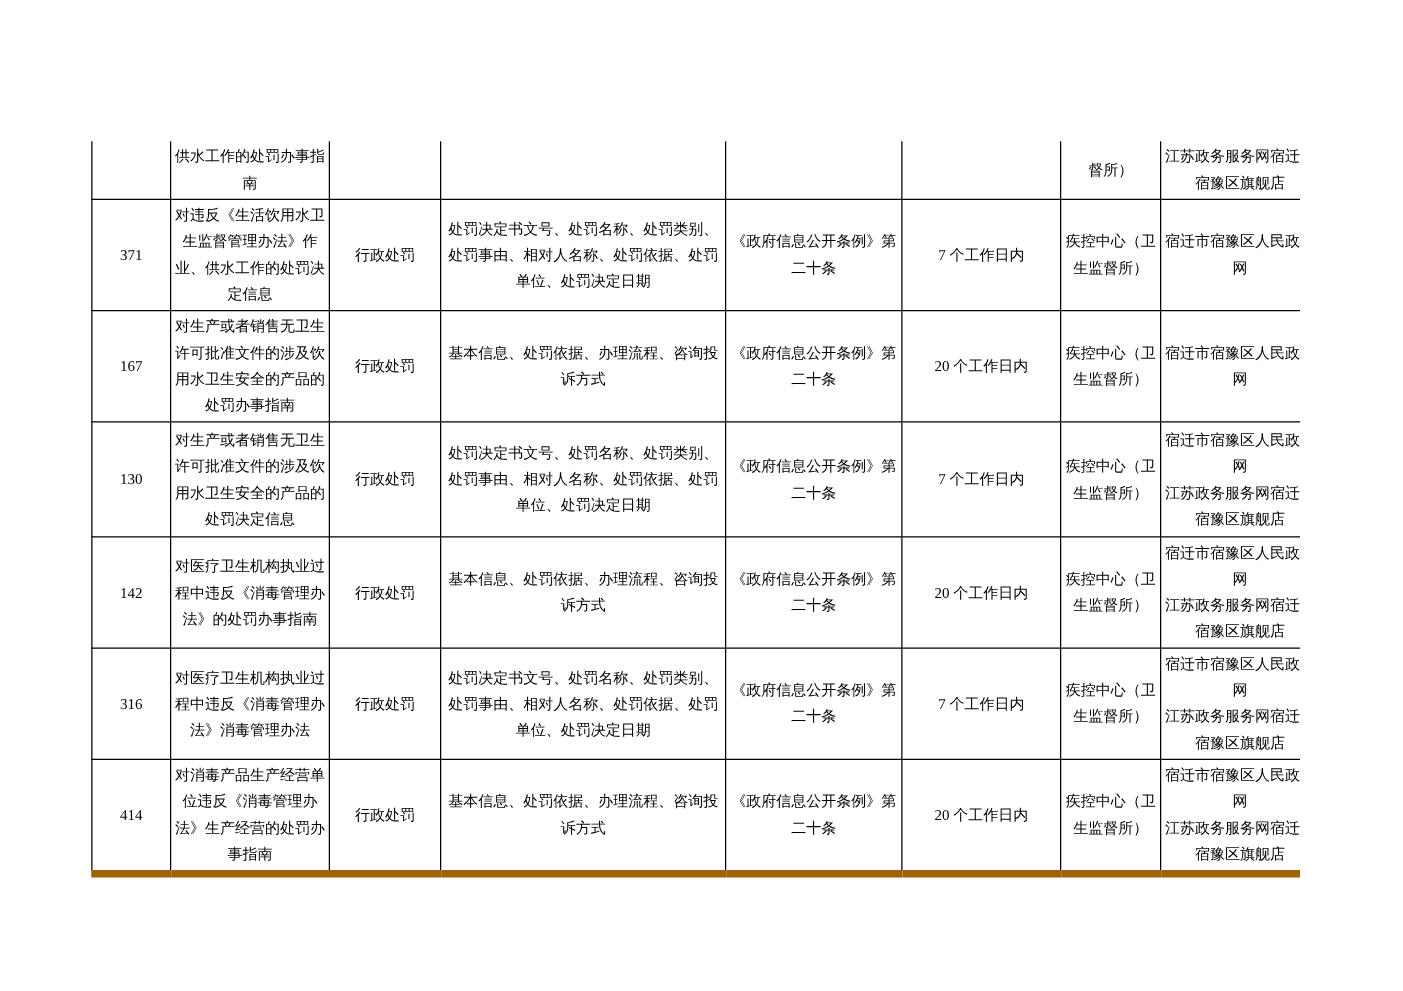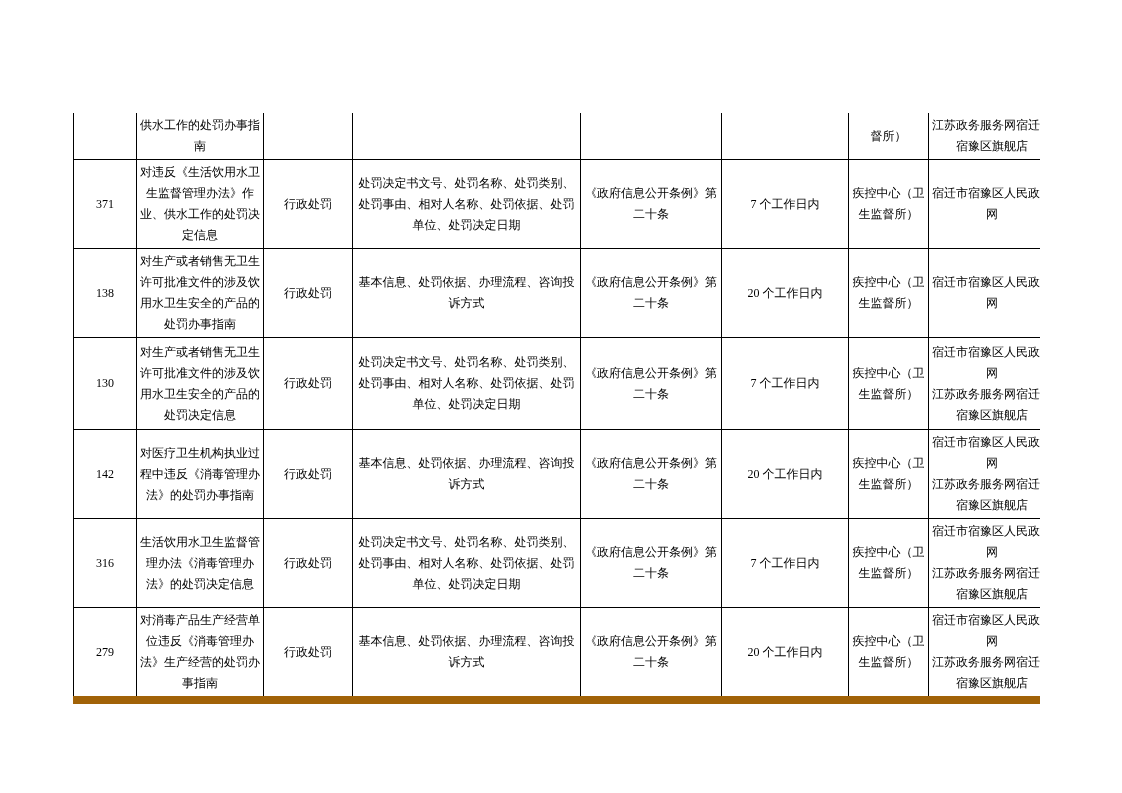--- a/index.html
+++ b/index.html
@@ -28,21 +28,21 @@
     border: 1px solid #000000;
     vertical-align: middle;
     text-align: center;
     font-size: 12px;
     line-height: 21px;
     padding: 2px;
     overflow: hidden;
   }
   
   tr.row-cont td { border-top: none; }
-  tr:last-child td { border-bottom: 8px solid #a16207; font-family: Liberation Serif, serif; }
+  tr:last-child td { border-bottom: 6px solid #a16207; font-family: Liberation Serif, serif; }
 
   td.col-title   { padding: 2px 2px;  }
   td.col-content { padding: 2px 16px; }
   td.col-basis   { padding: 2px 8px;  }
   td.col-time    { padding: 2px 2px;  }
   td.col-unit    { padding: 2px 14px; }
   td.col-channel { padding: 2px 13px; }
 
   .channel-item { text-align: center; }
 
@@ -90,21 +90,21 @@
         <td class="col-content">处罚决定书文号、处罚名称、处罚类别、处罚事由、相对人名称、处罚依据、处罚单位、处罚决定日期</td>
         <td class="col-basis">《政府信息公开条例》第二十条</td>
         <td class="col-time">7 个工作日内</td>
         <td class="col-unit">疾控中心（卫生监督所）</td>
         <td class="col-channel">
             <div class="channel-item">宿迁市宿豫区人民政府网</div>
           </td>
       </tr>
 
       <tr class="row-r275">
-        <td class="col-id">138</td>
+        <td class="col-id">167</td>
         <td class="col-title">对生产或者销售无卫生许可批准文件的涉及饮用水卫生安全的产品的处罚办事指南</td>
         <td class="col-category">行政处罚</td>
         <td class="col-content">基本信息、处罚依据、办理流程、咨询投诉方式</td>
         <td class="col-basis">《政府信息公开条例》第二十条</td>
         <td class="col-time">20 个工作日内</td>
         <td class="col-unit">疾控中心（卫生监督所）</td>
         <td class="col-channel">
             <div class="channel-item">宿迁市宿豫区人民政府网</div>
           </td>
       </tr>
@@ -132,34 +132,34 @@
         <td class="col-time">20 个工作日内</td>
         <td class="col-unit">疾控中心（卫生监督所）</td>
         <td class="col-channel">
             <div class="channel-item">宿迁市宿豫区人民政府网</div>
             <div class="channel-item">江苏政务服务网宿迁市宿豫区旗舰店</div>
           </td>
       </tr>
 
       <tr class="row-r278">
         <td class="col-id">316</td>
-        <td class="col-title">生活饮用水卫生监督管理办法《消毒管理办法》的处罚决定信息</td>
+        <td class="col-title">对医疗卫生机构执业过程中违反《消毒管理办法》消毒管理办法</td>
         <td class="col-category">行政处罚</td>
         <td class="col-content">处罚决定书文号、处罚名称、处罚类别、处罚事由、相对人名称、处罚依据、处罚单位、处罚决定日期</td>
         <td class="col-basis">《政府信息公开条例》第二十条</td>
         <td class="col-time">7 个工作日内</td>
         <td class="col-unit">疾控中心（卫生监督所）</td>
         <td class="col-channel">
             <div class="channel-item">宿迁市宿豫区人民政府网</div>
             <div class="channel-item">江苏政务服务网宿迁市宿豫区旗舰店</div>
           </td>
       </tr>
 
       <tr class="row-r279">
-        <td class="col-id">279</td>
+        <td class="col-id">414</td>
         <td class="col-title">对消毒产品生产经营单位违反《消毒管理办法》生产经营的处罚办事指南</td>
         <td class="col-category">行政处罚</td>
         <td class="col-content">基本信息、处罚依据、办理流程、咨询投诉方式</td>
         <td class="col-basis">《政府信息公开条例》第二十条</td>
         <td class="col-time">20 个工作日内</td>
         <td class="col-unit">疾控中心（卫生监督所）</td>
         <td class="col-channel">
             <div class="channel-item">宿迁市宿豫区人民政府网</div>
             <div class="channel-item">江苏政务服务网宿迁市宿豫区旗舰店</div>
           </td>

